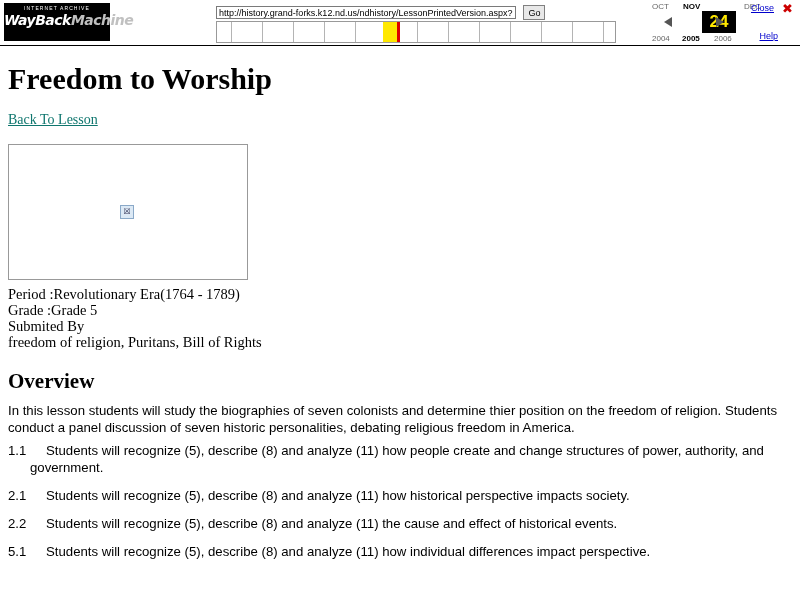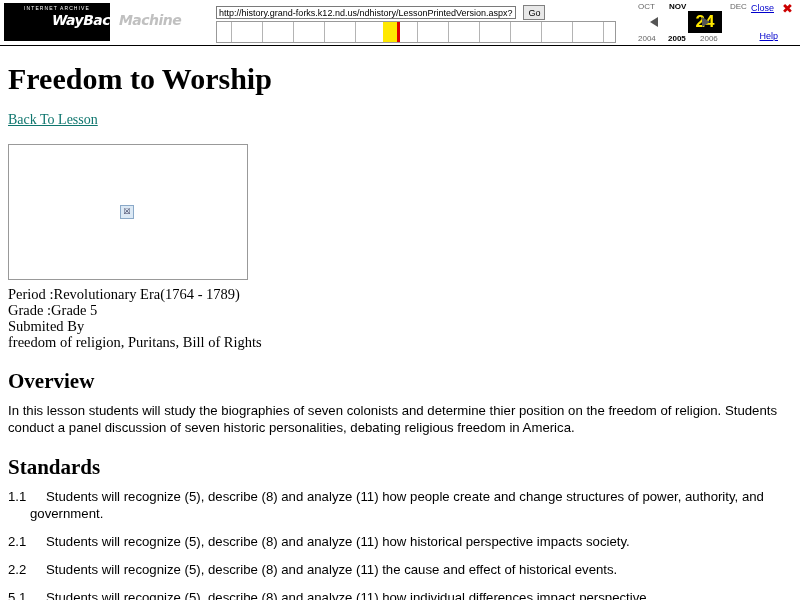--- a/index.html
+++ b/index.html
@@ -47,21 +47,20 @@
   }
   #wm-logo .wb-text {
     display: block;
     font-size: 14px;
     font-weight: bold;
     font-style: italic;
     color: #ffffff;
     line-height: 16px;
     letter-spacing: -0.5px;
     font-family: "DejaVu Sans", sans-serif;
-    padding-left: 48px;
   }
   #wm-logo .wb-text .m {
     color: #c0c0c0;
   }
   #captures-block {
     position: absolute;
     left: 125px;
     top: 22px;
     width: 96px;
     text-align: center;
@@ -139,21 +138,21 @@
     position: absolute;
     top: 0;
     left: 180px;
     width: 3px;
     height: 20px;
     background: #dd0000;
   }
   
   #date-nav {
     position: absolute;
-    left: 636px;
+    left: 650px;
     top: 1px;
     width: 96px;
     height: 44px;
     text-decoration: underline;
   }
   .month-row {
     position: absolute;
     top: 1px;
     left: 0;
     width: 96px;
@@ -379,21 +378,20 @@
   </div>
 
   <p class="meta-line">Period :Revolutionary Era(1764 - 1789)</p>
   <p class="meta-line">Grade :Grade 5</p>
   <p class="meta-line">Submited By</p>
   <p class="meta-line">freedom of religion, Puritans, Bill of Rights</p>
 
   <h2 class="section-head">Overview</h2>
   <p class="body-text">In this lesson students will study the biographies of seven colonists and determine thier position on the freedom of religion. Students conduct a panel discussion of seven historic personalities, debating religious freedom in America.</p>
 
-  <h2 class="section-head">Standards</h2>
 
   <p class="standard-row">
     <span class="num">1.1</span><span class="txt">Students will recognize (5), describe (8) and analyze (11) how people create and change structures of power, authority, and government.</span>
   </p>
   <p class="standard-row">
     <span class="num">2.1</span><span class="txt">Students will recognize (5), describe (8) and analyze (11) how historical perspective impacts society.</span>
   </p>
   <p class="standard-row">
     <span class="num">2.2</span><span class="txt">Students will recognize (5), describe (8) and analyze (11) the cause and effect of historical events.</span>
   </p>

